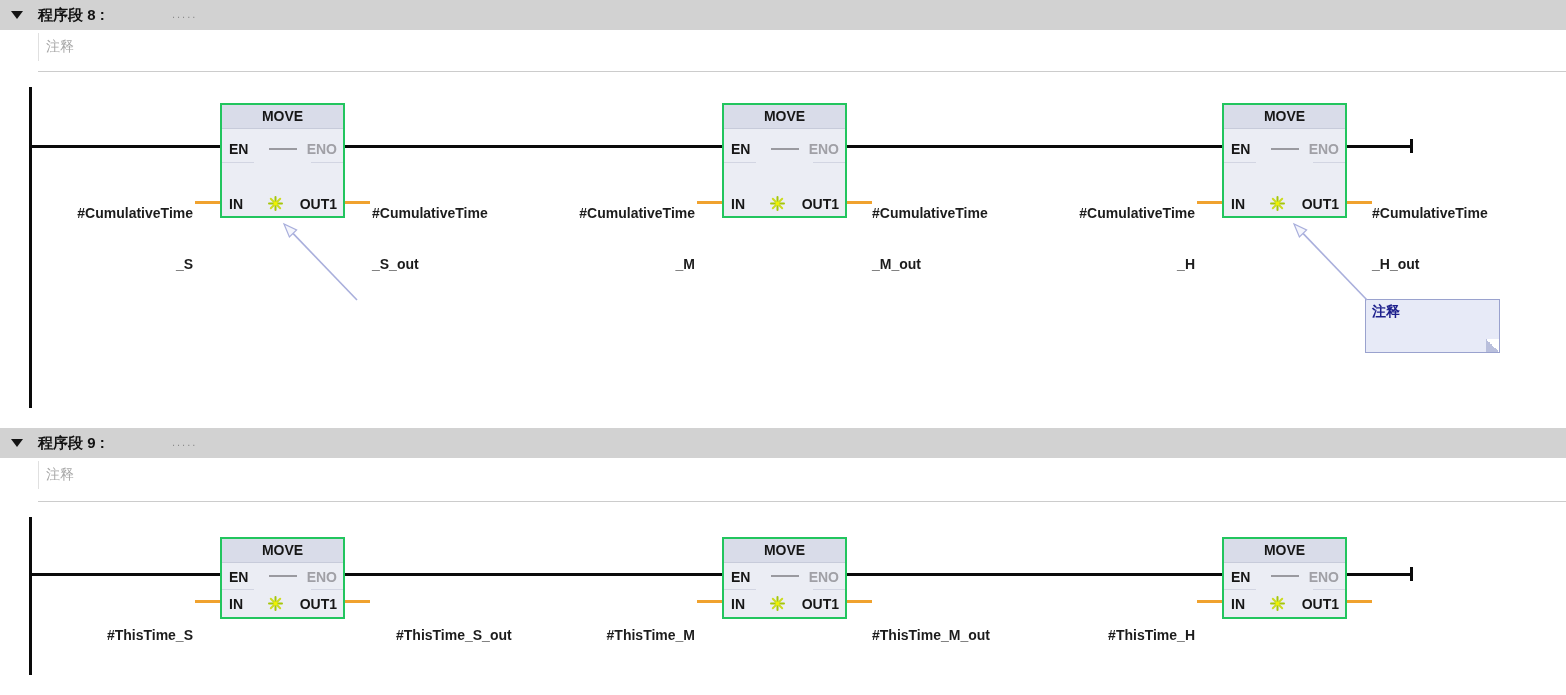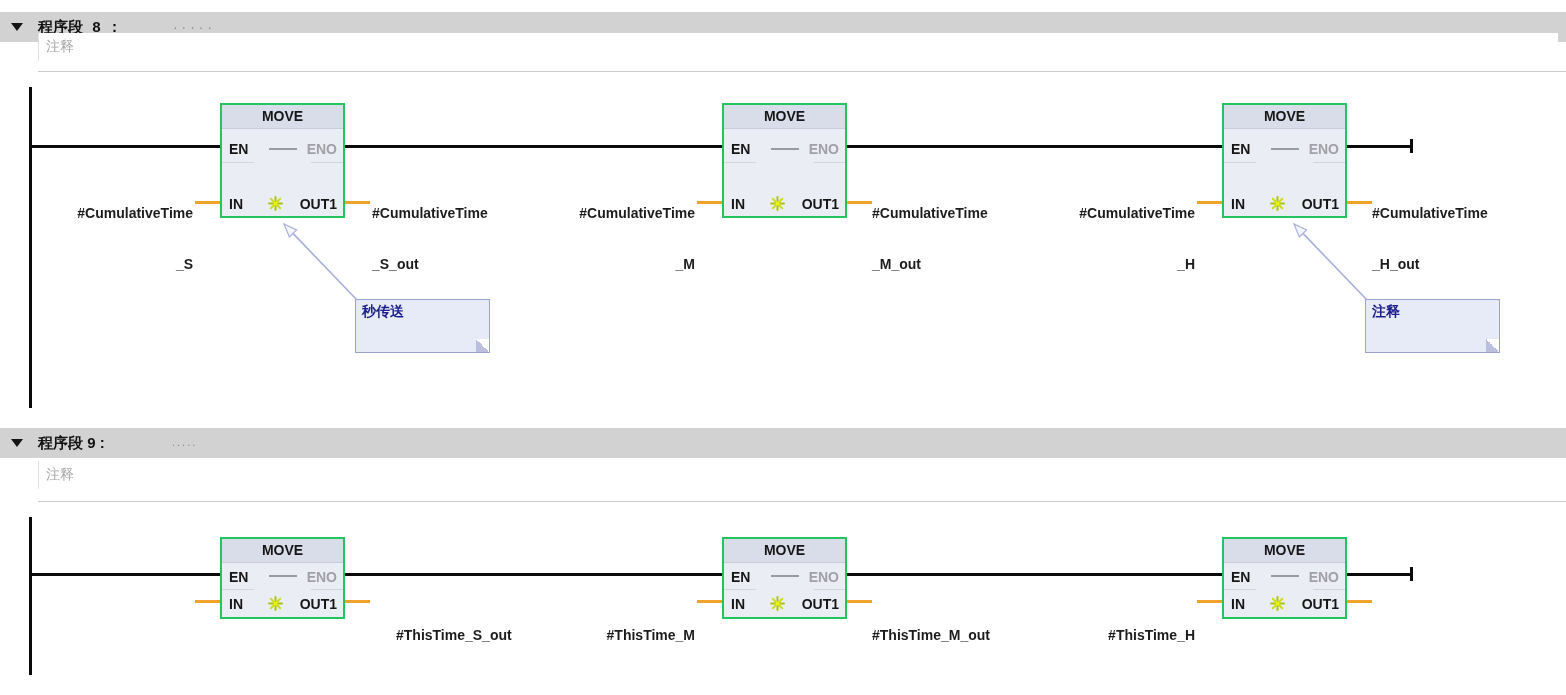--- a/index.html
+++ b/index.html
@@ -43,21 +43,21 @@
        box-sizing:border-box;padding:3px 6px;font-size:14px;font-weight:600;color:#1d1f8c;z-index:3;}
   .fold{position:absolute;right:0;bottom:0;width:13px;height:13px;
        background:linear-gradient(45deg,#b9bfdc 50%,#ffffff 50%);}
   .overlay{position:absolute;left:0;top:0;z-index:4;pointer-events:none;}
 </style>
 </head>
 <body>
 
 <div class="stage">
 
-  <div class="net-header" style="top:12px;font-family:Liberation Mono, monospace;">
+  <div class="net-header" style="top:0px;">
     <div class="tri" style="top:11px;"></div>
     <div class="net-title" style="top:6px;">程序段 8 :</div>
     <div class="net-dots" style="top:8px;">.....</div>
   </div>
   <div class="cmt" style="top:33px;">注释</div>
   <div class="sep" style="top:71px;"></div>
 
   <div class="rail" style="top:87px;height:321px;"></div>
   <div class="wire" style="left:29px;top:145px;width:1384px;"></div>
   <div class="term" style="left:1410px;top:139px;"></div>
@@ -151,24 +151,20 @@
   <div class="owire" style="left:1347px;top:201px;width:25px;"></div>
   <div class="op in" style="left:1043px;top:171px;">
     <div>#CumulativeTime</div>
     <div>_H</div>
   </div>
   <div class="op out" style="left:1372px;top:171px;">
     <div>#CumulativeTime</div>
     <div>_H_out</div>
   </div>
 
-  <div class="callout" style="left:355px;top:299px;">
-    <span>秒传送</span>
-    <div class="fold"></div>
-  </div>
   <div class="callout" style="left:1365px;top:299px;">
     <span>注释</span>
     <div class="fold"></div>
   </div>
 
   <div class="net-header" style="top:428px;">
     <div class="tri" style="top:11px;"></div>
     <div class="net-title" style="top:6px;">程序段 9 :</div>
     <div class="net-dots" style="top:8px;">.....</div>
   </div>
@@ -195,20 +191,23 @@
       <g stroke="#cddc1e" stroke-width="2" stroke-linecap="round">
           <line x1="2.8" y1="2.8" x2="12.2" y2="12.2"></line>
           <line x1="12.2" y1="2.8" x2="2.8" y2="12.2"></line>
         </g>
       <circle cx="7.5" cy="7.5" r="2" fill="#eef200"></circle>
     </svg>
     <span class="pin r" style="top:57px;">OUT1</span>
   </div>
   <div class="owire" style="left:195px;top:600px;width:25px;"></div>
   <div class="owire" style="left:345px;top:600px;width:25px;"></div>
+  <div class="op in" style="left:41px;top:593px;">
+    <div>#ThisTime_S</div>
+  </div>
   <div class="op out" style="left:372px;top:593px;margin-left:24px;">
     <div>#ThisTime_S_out</div>
   </div>
 
   <div class="blk" style="left:722px;top:537px;height:82px;">
     <div class="blk-title">MOVE</div>
     <span class="pin l" style="top:30px;">EN</span>
     <span class="pin r eno" style="top:30px;">ENO</span>
     <div class="dash" style="top:36px;"></div>
     <div class="pline l" style="top:50px;"></div>

